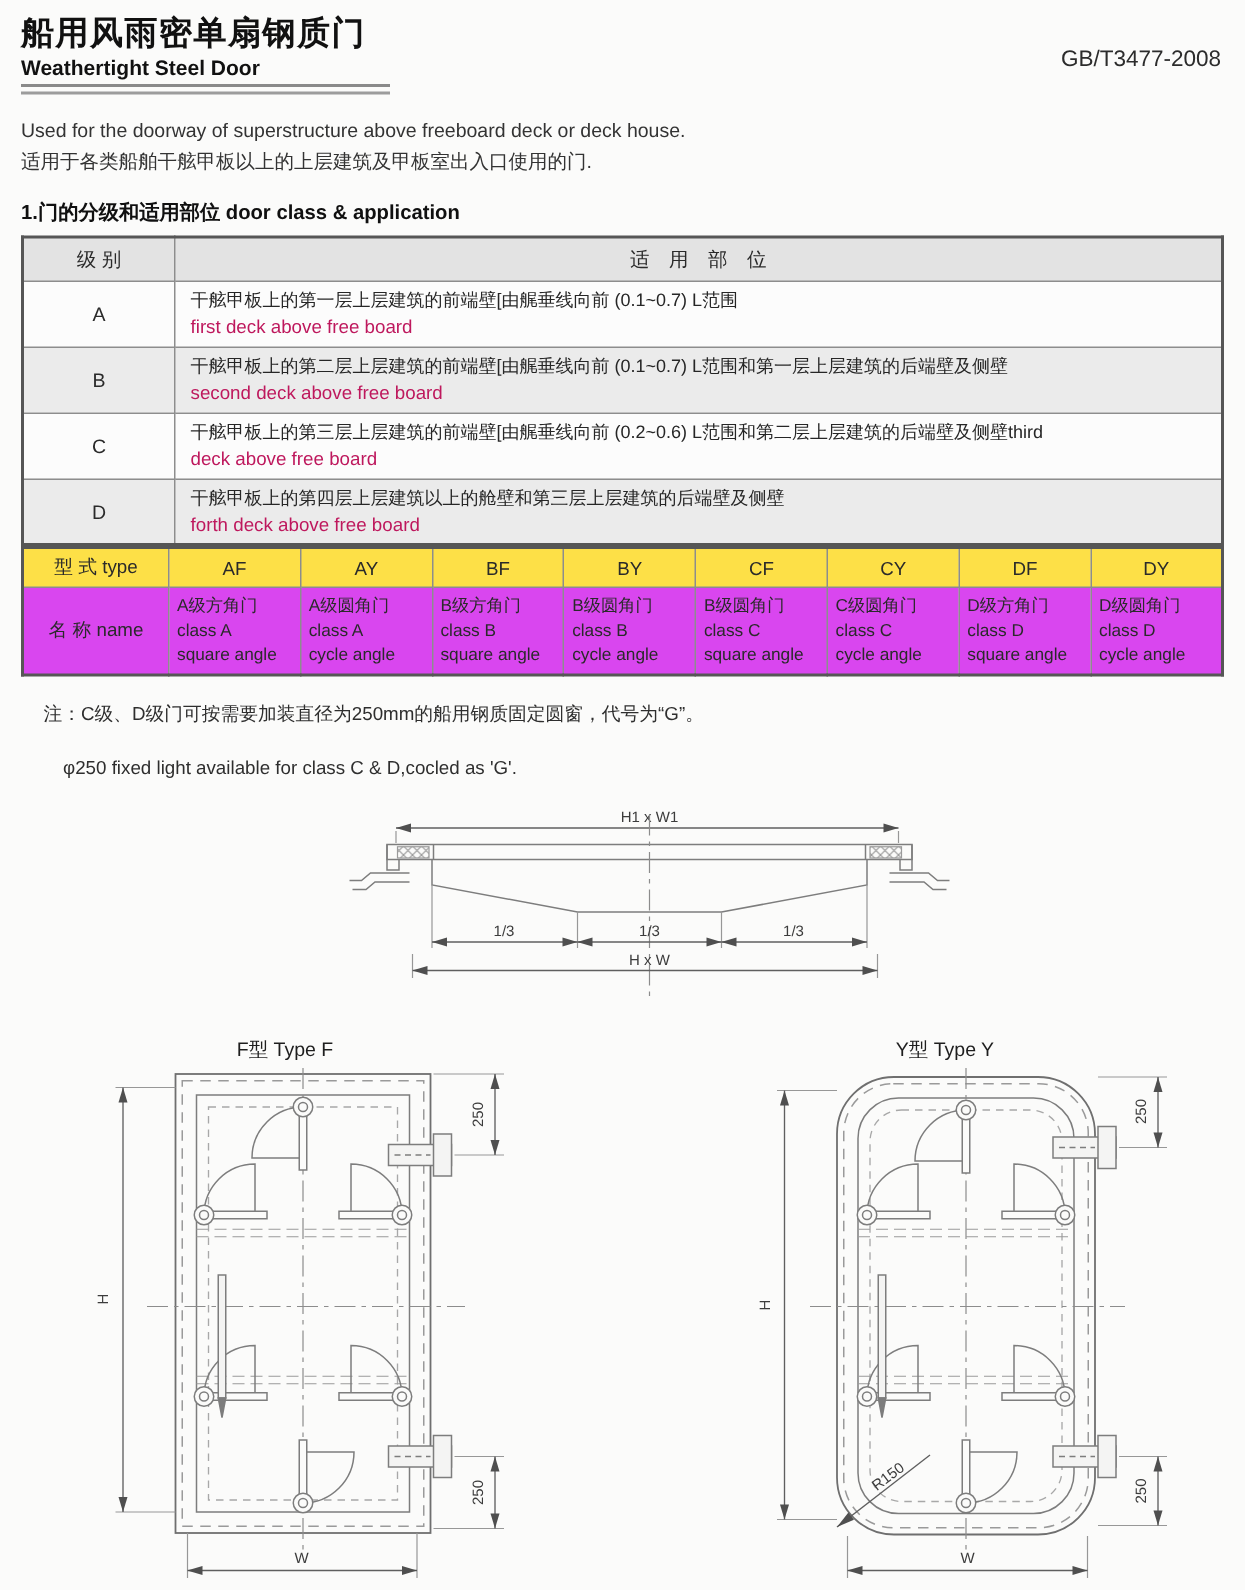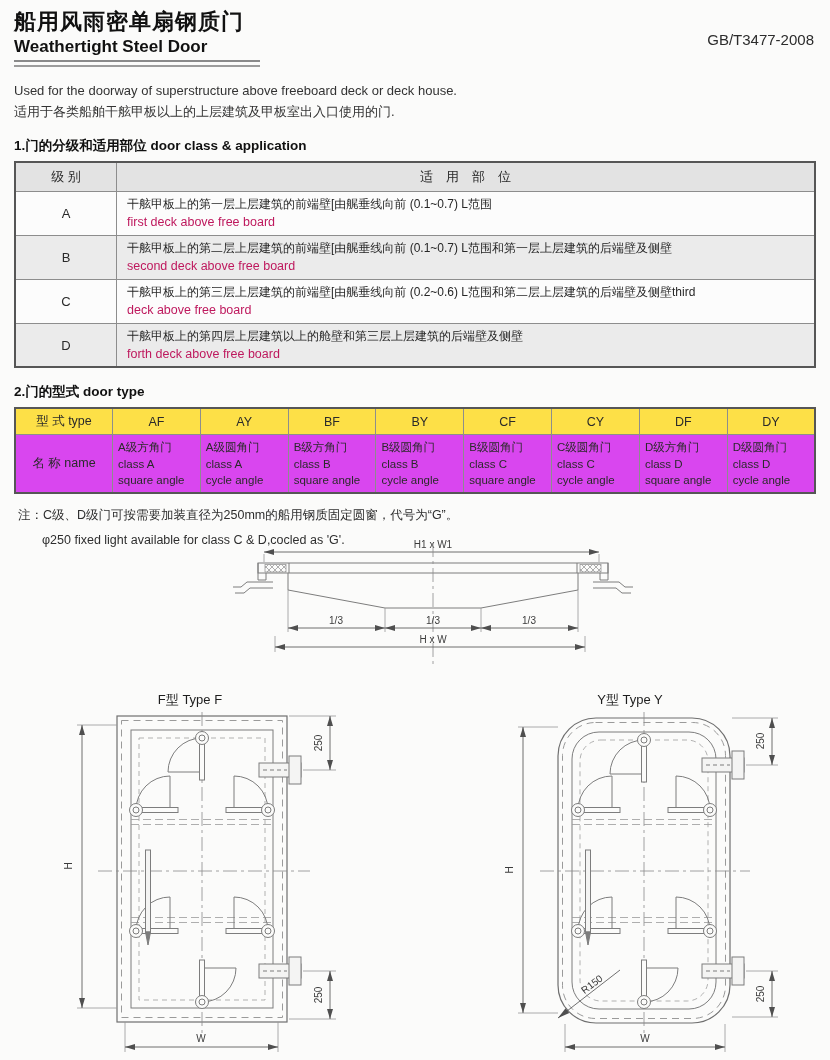--- a/index.html
+++ b/index.html
@@ -1,40 +1,40 @@
 <!DOCTYPE html>
 <html><head>
 <meta charset="utf-8">
 <style>
   html,body{margin:0;padding:0;background:#fff;}
   .page{position:relative;width:830px;height:1060px;background:#fbfbfa;
         font-family:"Liberation Sans","DejaVu Sans",sans-serif;color:#222;overflow:hidden;}
   .content{padding:8px 14px 0 14px;}
   .title-zh{font-size:22px;font-weight:bold;margin:0;line-height:1.25;letter-spacing:1px;color:#111;}
-  .title-en{font-size:17px;font-weight:bold;margin:1px 0 0 0;color:#111;}
+  .title-en{font-size:14px;font-weight:bold;margin:1px 0 0 0;color:#111;}
   .double-rule{width:246px;height:3px;border-top:2px solid #8a8a8a;border-bottom:2px solid #9c9c9c;margin-top:3px;}
   .standard{position:absolute;top:31px;right:16px;font-size:15px;color:#2c2c2c;}
   .intro{margin:13px 0 0 0;font-size:13px;line-height:1.65;color:#333;}
   .intro p{margin:0;}
   .sec-head{margin:15px 0 6px 0;font-size:13.5px;font-weight:bold;color:#101010;}
   table{border-collapse:collapse;width:100%;table-layout:fixed;}
   table.t1, table.t2{border:2px solid #565656;background:#fcfcfc;}
   .t1 th,.t1 td,.t2 th,.t2 td{border:1px solid #8d8d8d;}
   .t1 th{background:#e3e3e3;font-weight:normal;font-size:13px;padding:5px 4px;color:#2a2a2a;}
   .t1 td.cls{width:92px;text-align:center;font-size:13px;color:#2a2a2a;}
   .t1 td.app{padding:3px 10px;line-height:1.5;}
   .t1 .zh{font-size:12px;color:#262626;}
   .t1 .en{font-size:12.5px;color:#be185d;}
   .t1 tr.alt{background:#ebebeb;}
   .t2 th{background:#fde047;font-weight:normal;font-size:12.5px;padding:4px 2px;color:#2a2a2a;}
   .t2 .lblcol{width:92px;}
   .t2 td{padding:4px 5px;font-size:11.5px;line-height:1.42;color:#2a2a2a;vertical-align:middle;background:#d946ef;}
   .t2 td.namelbl{text-align:center;font-size:12.5px;}
   .note{margin:11px 0 0 0;font-size:12.5px;line-height:1.62;color:#2e2e2e;}
-  .note p{margin:4px;}
+  .note p{margin:15px;}
   .note .en-line{margin-left:28px;}
   .drw{position:absolute;}
   svg{overflow:visible;}
   .ln{stroke:#7d7d7d;stroke-width:1;fill:none;}
   .thick{stroke:#6f6f6f;stroke-width:1.2;fill:none;}
   .band{stroke:#9a9a9a;stroke-width:1;fill:none;stroke-dasharray:7 5;}
   .gask{stroke:#a8a8a8;stroke-width:0.9;fill:none;stroke-dasharray:5 4;}
   .cl{stroke:#8c8c8c;stroke-width:0.8;fill:none;stroke-dasharray:14 4 3 4;}
   .stif{stroke:#9a9a9a;stroke-width:0.8;fill:none;stroke-dasharray:8 4;}
   .dim{stroke:#5f5f5f;stroke-width:0.9;fill:none;}
@@ -90,21 +90,20 @@
       <tr class="alt">
         <td class="cls">D</td>
         <td class="app">
           <div class="zh">干舷甲板上的第四层上层建筑以上的舱壁和第三层上层建筑的后端壁及侧壁</div>
           <div class="en">forth deck above free board</div>
         </td>
       </tr>
     </tbody>
       </table>
 
-    <div class="sec-head">2.门的型式 door type</div>
 
     <table class="t2">
       <tbody>
           <tr>
         <th class="lblcol">型 式 type</th>
         <th>AF</th>
         <th>AY</th>
         <th>BF</th>
         <th>BY</th>
         <th>CF</th>

